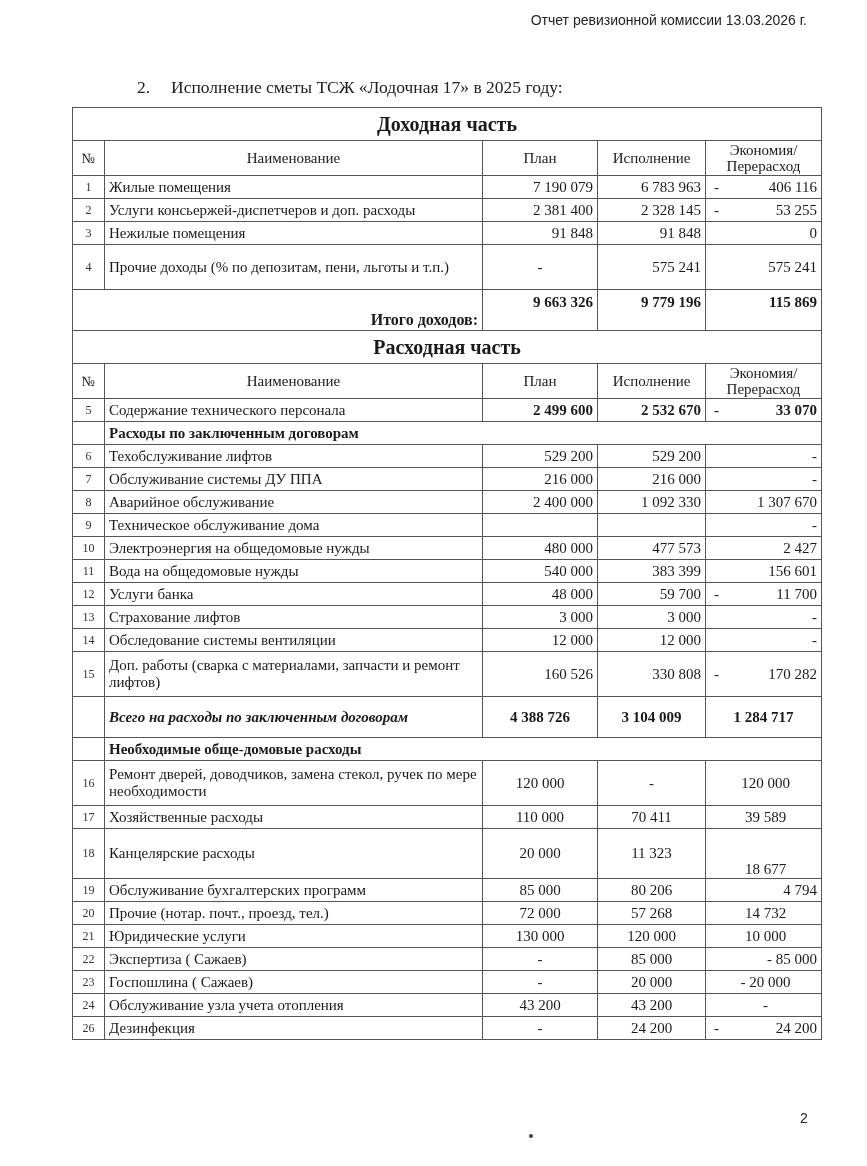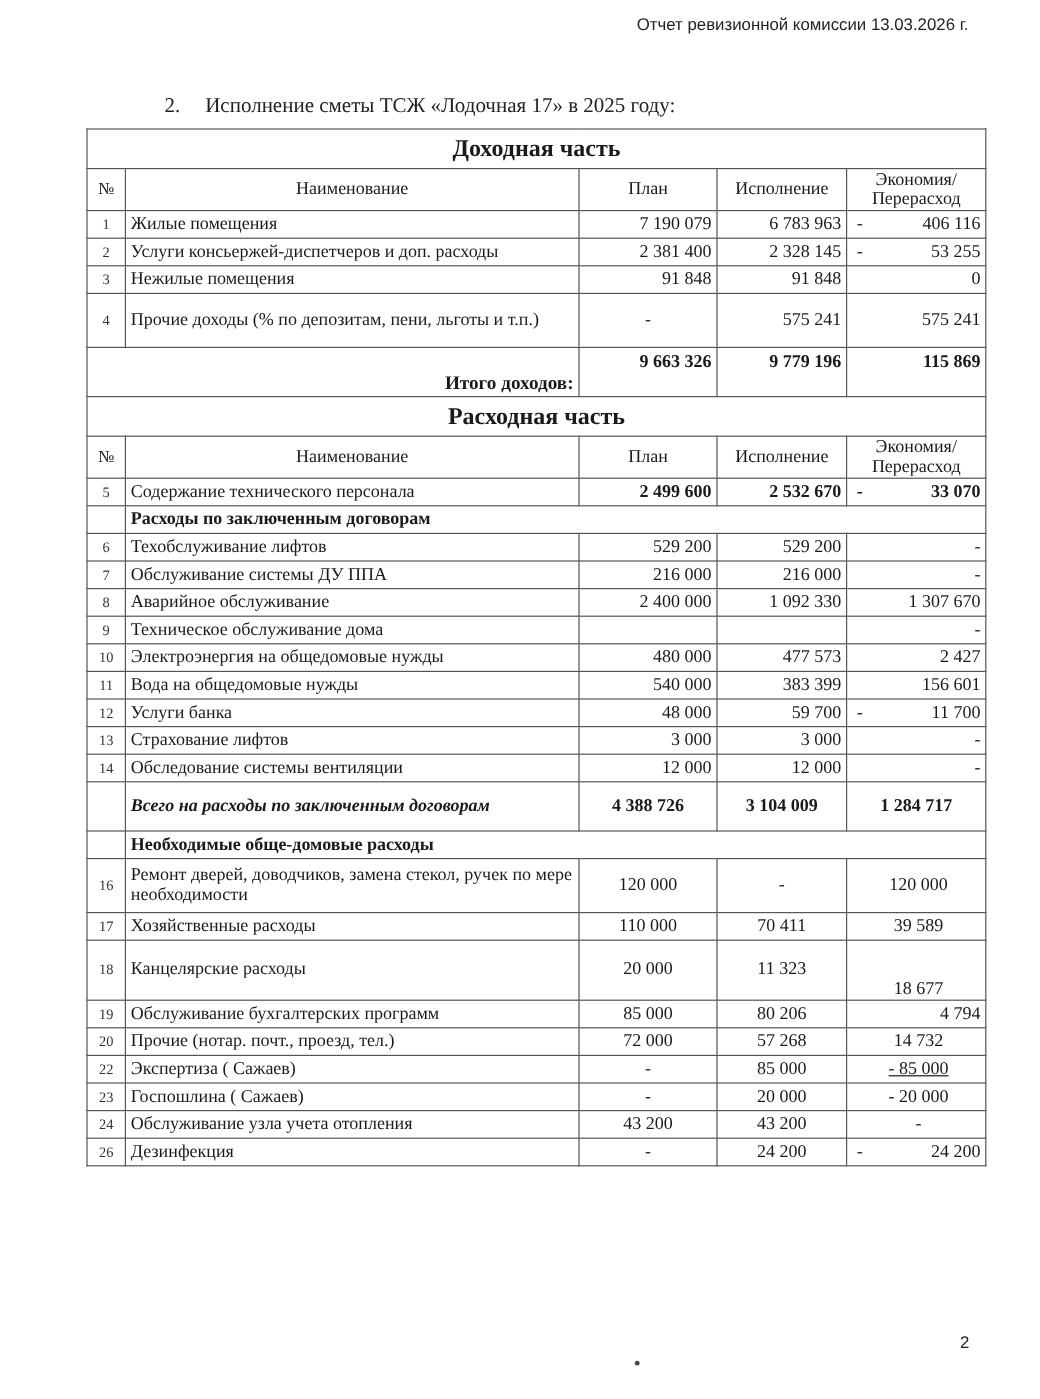--- a/index.html
+++ b/index.html
@@ -265,20 +265,32 @@
         <td>Обследование системы вентиляции</td>
         <td class="r">12 000</td>
         <td class="r">12 000</td>
         <td class="r">
           <div class="diff-cell">
             <span class="sign"></span>
             <span class="val">-</span>
           </div>
         </td>
       </tr>
+      <tr class="row2">
+        <td class="n">15</td>
+        <td>Доп. работы (сварка с материалами, запчасти и ремонт лифтов)</td>
+        <td class="r">160 526</td>
+        <td class="r">330 808</td>
+        <td class="r">
+          <div class="diff-cell">
+            <span class="sign">-</span>
+            <span class="val">170 282</span>
+          </div>
+        </td>
+      </tr>
       <tr class="subtotal">
         <td></td>
         <td class="label">Всего на расходы по заключенным договорам</td>
         <td class="r">4 388 726</td>
         <td class="r">3 104 009</td>
         <td class="r">1 284 717</td>
       </tr>
       <tr class="sub">
         <td></td>
         <td colspan="4">Необходимые обще-домовые расходы</td>
@@ -337,26 +349,38 @@
         <td class="c">72 000</td>
         <td class="c">57 268</td>
         <td class="r">
           <div class="diff-cell" style="justify-content: center;">
             <span class="sign"></span>
             <span class="val">14 732</span>
           </div>
         </td>
       </tr>
       <tr class="row">
+        <td class="n">21</td>
+        <td>Юридические услуги</td>
+        <td class="c">130 000</td>
+        <td class="c">120 000</td>
+        <td class="r">
+          <div class="diff-cell" style="justify-content: center;">
+            <span class="sign"></span>
+            <span class="val">10 000</span>
+          </div>
+        </td>
+      </tr>
+      <tr class="row">
         <td class="n">22</td>
         <td>Экспертиза ( Сажаев)</td>
         <td class="c">-</td>
         <td class="c">85 000</td>
         <td class="r">
-          <div class="diff-cell" style="justify-content: center; text-decoration: underline;">
+          <div class="diff-cell" style="justify-content: flex-end;">
             <span class="sign"></span>
             <span class="val">- 85 000</span>
           </div>
         </td>
       </tr>
       <tr class="row">
         <td class="n">23</td>
         <td>Госпошлина ( Сажаев)</td>
         <td class="c">-</td>
         <td class="c">20 000</td>

